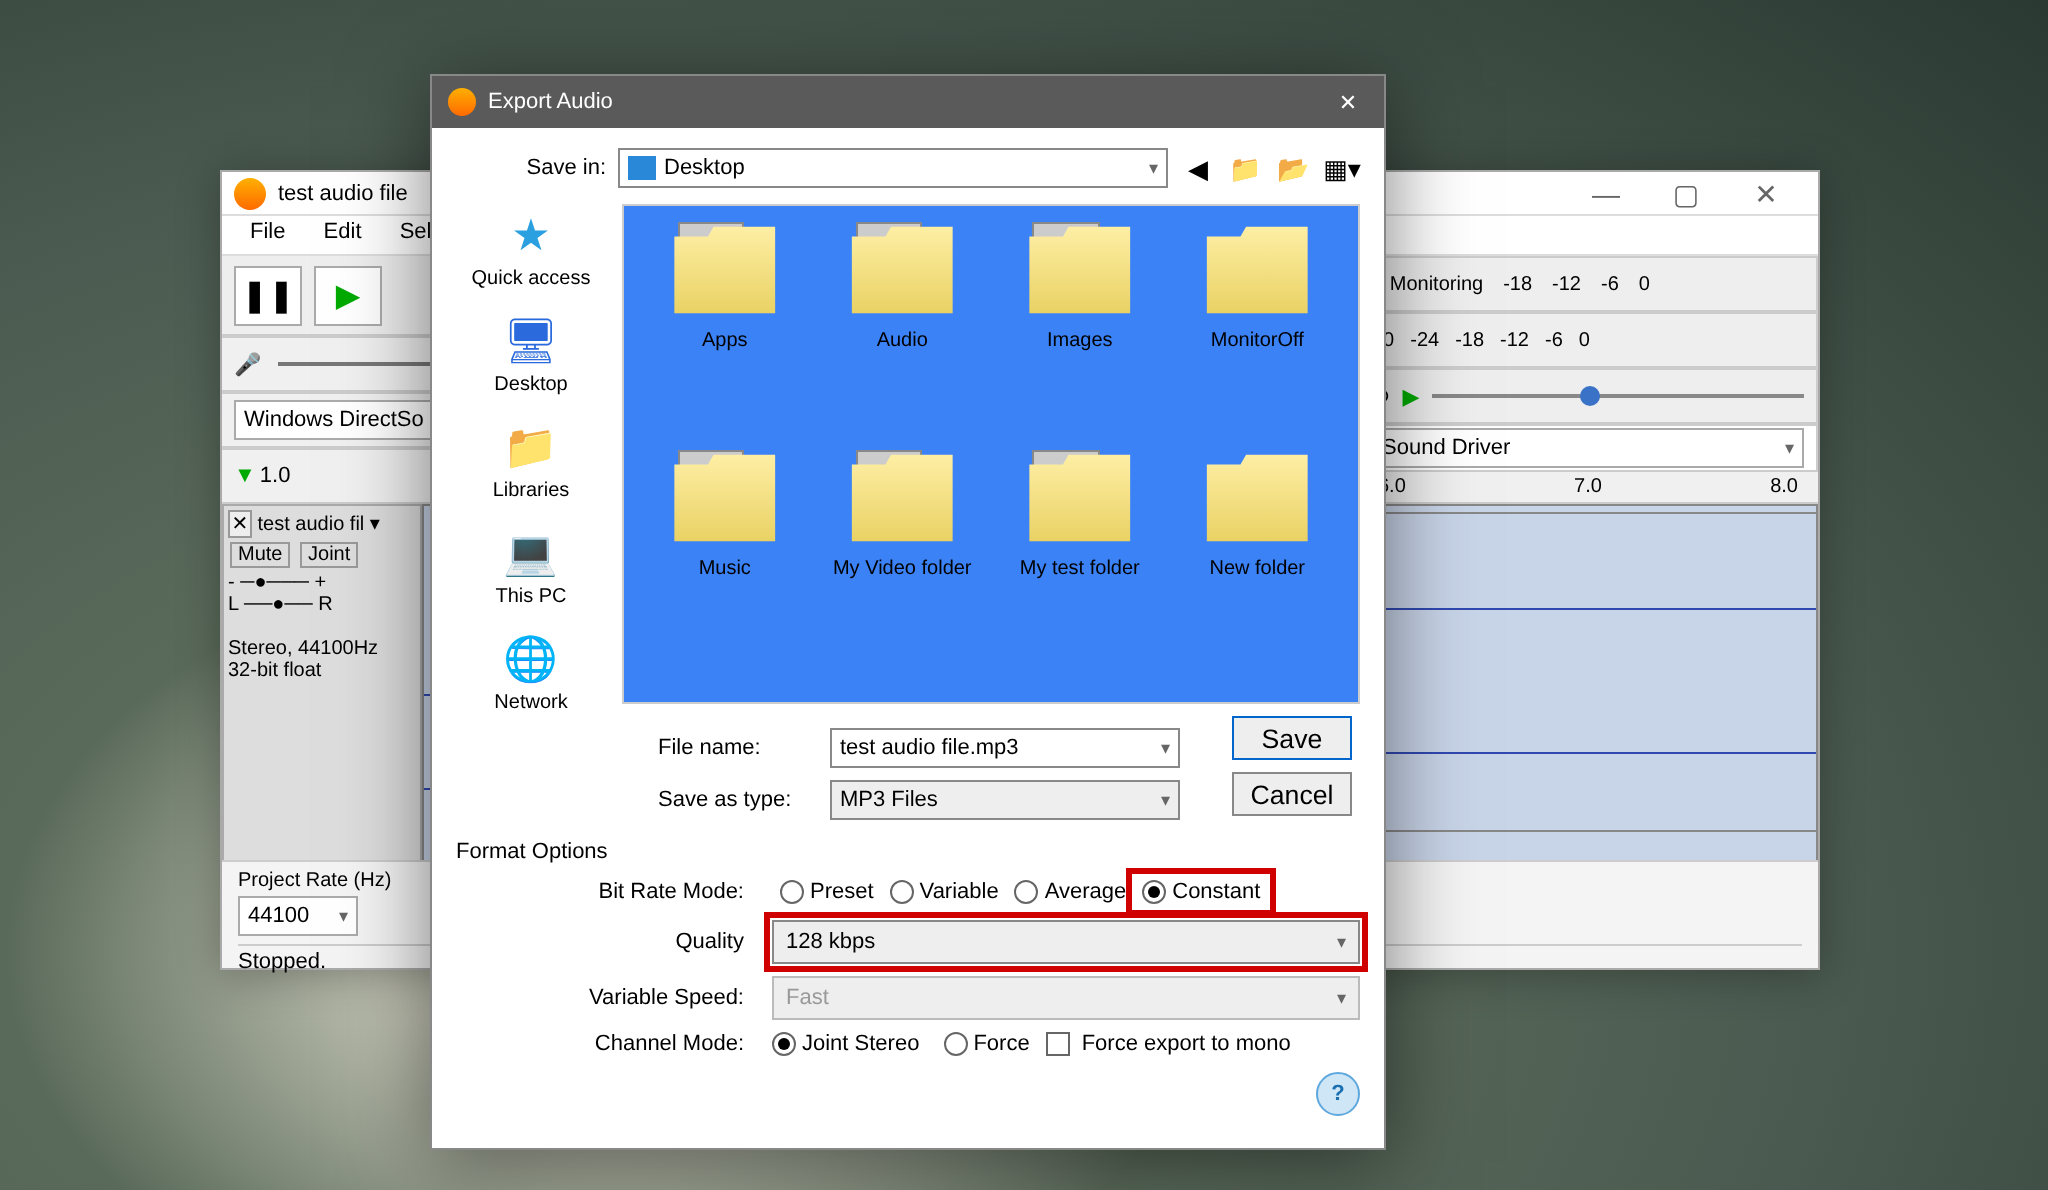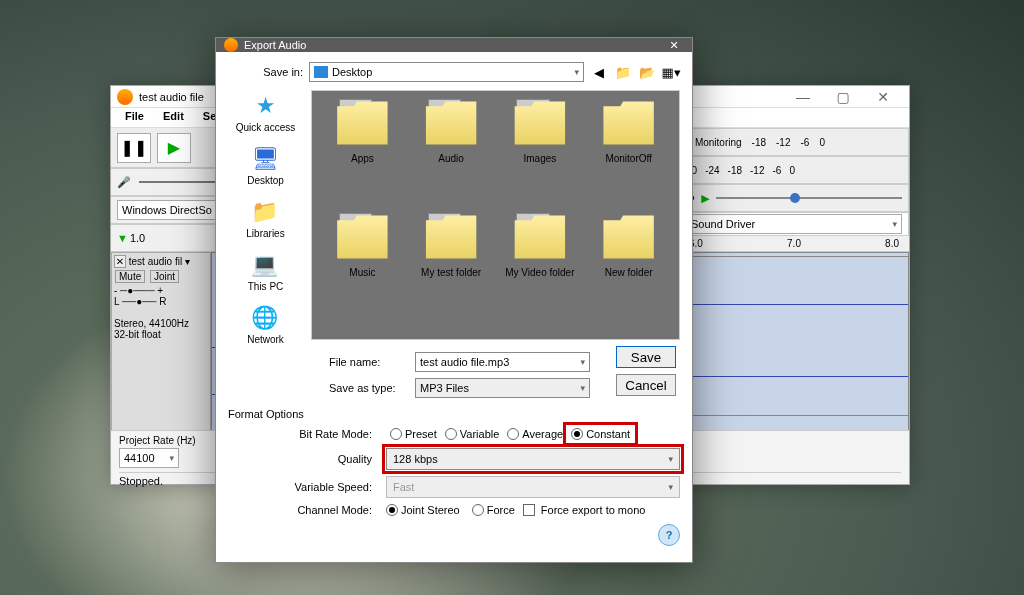--- a/index.html
+++ b/index.html
@@ -6,47 +6,47 @@
   body { margin:0; width:1024px; height:595px; overflow:hidden;
     background: radial-gradient(ellipse at 30% 80%, #fff 0%, #d0d0c0 8%, #5a6a5a 30%, #4a5a50 60%, #2a3a32 100%);
     position:relative; font-size:11px; color:#000; }
   
   .aud { position:absolute; left:110px; top:85px; width:800px; height:400px; background:#f0f0f0; border:1px solid #aaa; box-shadow:0 2px 20px rgba(0,0,0,.3);}
   .aud-title { height:22px; line-height:22px; padding:0 6px; background:#fff; border-bottom:1px solid #ddd; display:flex; align-items:center;}
   .aud-title .ic { width:16px; height:16px; border-radius:50%; background:linear-gradient(#ffb000,#ff6a00); margin-right:6px;}
   .aud-title .sp { flex:1;}
   .aud-title .wb { width:40px; text-align:center; color:#666; font-size:14px;}
   .aud-menu { height:20px; padding:0 6px; background:#fff; border-bottom:1px solid #ddd;}
-  .aud-menu span{ display:inline-block; padding:2px 8px;font-weight:bold;}
+  .aud-menu span{ display:inline-block; padding:2px 8px;}
   .aud-tb { height:40px; background:#eee; border-bottom:1px solid #ccc; display:flex; align-items:center; padding:0 6px; gap:6px;}
   .aud-btn { width:34px; height:30px; background:#fff; border:1px solid #aaa; display:flex; align-items:center; justify-content:center; font-size:16px;}
   .aud-row { height:28px; border-top:1px solid #ccc; border-bottom:1px solid #ccc; display:flex; align-items:center; padding:0 6px;}
   .aud-combo { height:20px; border:1px solid #aaa; background:#fff; padding:0 4px; display:flex; align-items:center;}
   .aud-track-area { display:flex; height:190px;}
   .aud-trackhead { width:100px; background:#ddd; border:1px solid #aaa; font-size:10px; padding:2px;}
   .aud-trackhead .x{display:inline-block;width:12px;text-align:center;border:1px solid #999;background:#eee;}
   .aud-wave { flex:1; background:#c8d4e8; border:1px solid #888; position:relative;}
   .aud-wave .mid { position:absolute; left:0; right:0; top:50%; height:1px; background:#3048b0;}
   .aud-right { position:absolute; right:0; top:42px; width:230px;}
   .aud-bottom { position:absolute; left:0; right:0; bottom:0; height:54px; background:#f4f4f4; border-top:1px solid #ccc; padding:4px 8px;}
   
   .dlg { position:absolute; left:215px; top:37px; width:478px; background:#fff; border:1px solid #888; box-shadow:0 6px 40px rgba(0,0,0,.5);}
-  .dlg-title { height:14px; background:#5a5a5a; color:#fff; display:flex; align-items:center; padding:0 8px;}
+  .dlg-title { height:26px; background:#5a5a5a; color:#fff; display:flex; align-items:center; padding:0 8px;}
   .dlg-title .ic { width:14px; height:14px; border-radius:50%; background:linear-gradient(#ffb000,#ff6a00); margin-right:6px;}
   .dlg-title .sp { flex:1;}
   .dlg-title .x { width:20px; text-align:center; cursor:pointer;}
   .dlg-body { padding:10px 12px 16px 12px;}
   .savein { display:flex; align-items:center; gap:6px; margin-bottom:8px;}
   .savein .combo { flex:1; height:20px; border:1px solid #888; display:flex; align-items:center; padding:0 4px; background:#fff;}
   .tb-ic { width:18px; height:18px; display:inline-flex; align-items:center; justify-content:center; border:1px solid transparent; font-size:13px;}
   .browser { display:flex; gap:8px; height:250px;}
   .places { width:75px; display:flex; flex-direction:column; align-items:center; text-align:center;}
   .place { margin:2px 0 10px; font-size:10px;}
   .place .pi { width:32px; height:28px; margin:0 auto 2px; display:flex; align-items:center; justify-content:center;}
-  .files { flex:1; border:1px solid #ccc; background:#737373; padding:8px; display:grid; grid-template-columns:repeat(4,1fr); grid-auto-rows:110px; gap:4px; overflow:hidden;}
+  .files { flex:1; border:1px solid #ccc; background:#3b82f6; padding:8px; display:grid; grid-template-columns:repeat(4,1fr); grid-auto-rows:110px; gap:4px; overflow:hidden;}
   .folder { text-align:center; font-size:10px;}
   .folder .fic { width:56px; height:48px; margin:0 auto 6px; position:relative;}
   .folder .fic .fld { position:absolute; inset:0; background:linear-gradient(#fff0a8,#e8d060); border-radius:3px; clip-path: polygon(5% 15%, 35% 15%, 40% 5%, 95% 5%, 95% 95%, 5% 95%);}
   .folder .fic .thumb{ position:absolute; left:8%; top:0; width:60%; height:85%; background:#ccc; border:1px solid #888;}
   .fn-row { display:flex; align-items:center; gap:8px; margin-top:6px;}
   .fn-row label{ width:78px;}
   .fn-row .cb { flex:1; height:20px; border:1px solid #888; padding:0 4px; background:#fff; display:flex; align-items:center; justify-content:space-between;}
   .sc-btn { width:60px; height:22px; border:1px solid #888; background:#eee;}
   .sc-btn.primary{ border:1.5px solid #0066cc;}
   .fmt { margin-top:10px;}
@@ -244,28 +244,28 @@
               <div class="thumb"></div>
               <div class="fld"></div>
             </div>
             <div>Music</div>
           </div>
           <div class="folder">
             <div class="fic">
               <div class="thumb"></div>
               <div class="fld"></div>
             </div>
+            <div>My Video folder</div>
+          </div>
+          <div class="folder">
+            <div class="fic">
+              <div class="thumb"></div>
+              <div class="fld"></div>
+            </div>
             <div>My test folder</div>
-          </div>
-          <div class="folder">
-            <div class="fic">
-              <div class="thumb"></div>
-              <div class="fld"></div>
-            </div>
-            <div>My Video folder</div>
           </div>
           <div class="folder">
             <div class="fic">
               <div class="fld"></div>
             </div>
             <div>New folder</div>
           </div>
         </div>
     </div>
 

